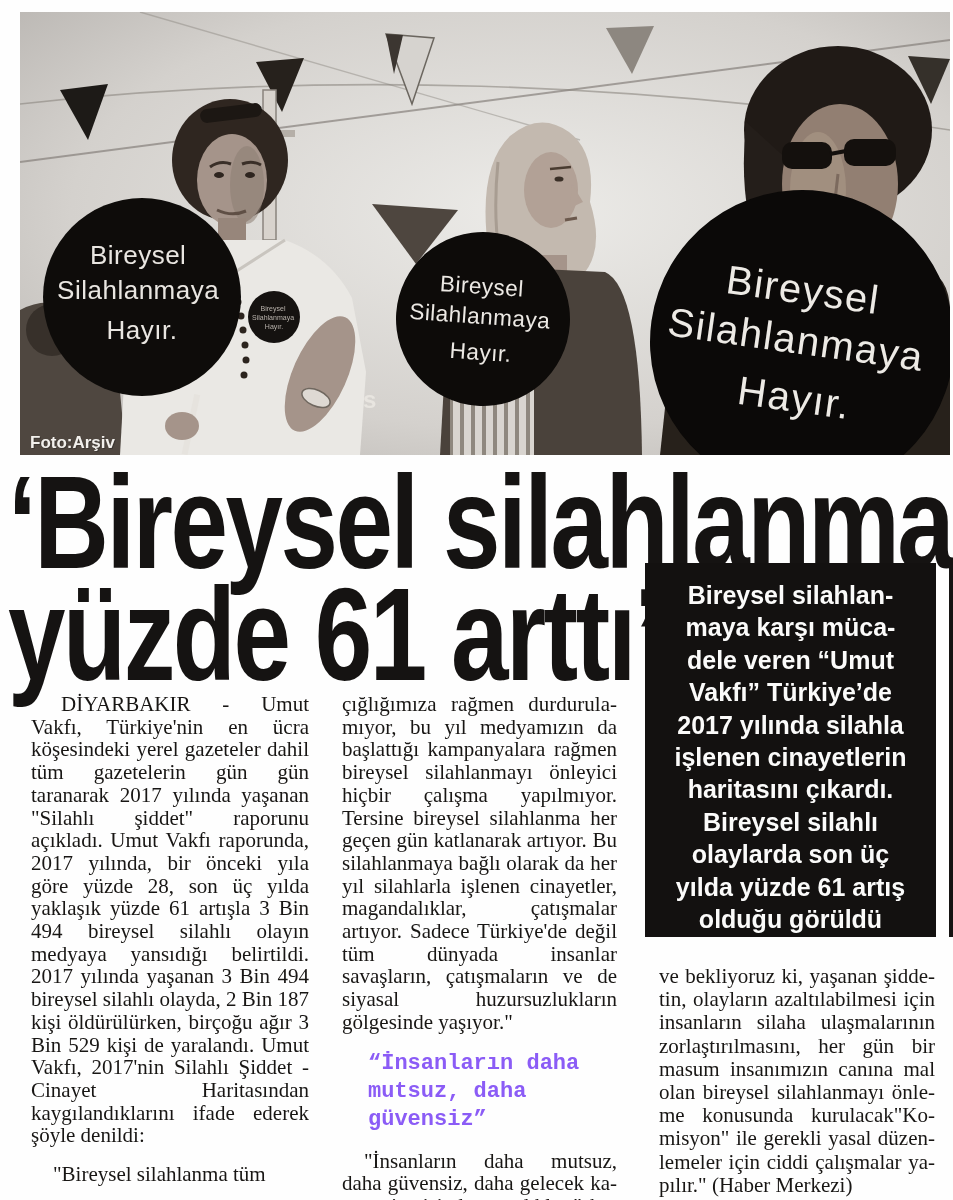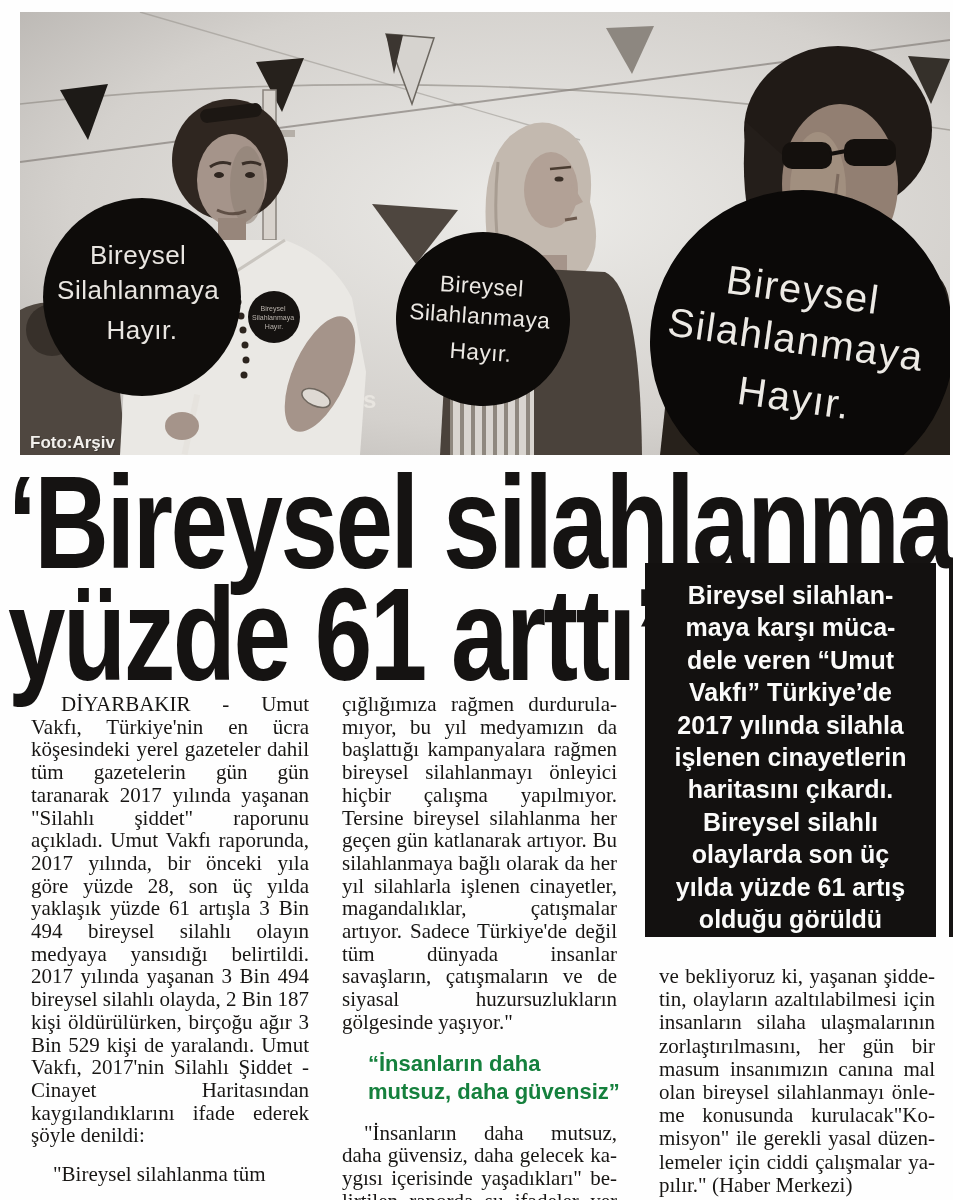--- a/index.html
+++ b/index.html
@@ -25,23 +25,23 @@
   .edgeline{position:absolute;right:0;top:565px;width:4px;height:372px;background:#161413;}
 
   
   .col{position:absolute;width:310px;font-size:21px;line-height:22.7px;text-align:justify;}
   .col p{margin:16px;}
   .c1{left:15px;top:677px;}
   .c2{left:326px;top:677px;width:307px;}
   .c3{left:643px;top:949px;width:308px;line-height:23.2px;}
   .ind{text-indent:30px;}
   .ind-sm{text-indent:22px;}
-  .subhead{font-family:Liberation Sans, sans-serif;font-weight:700;font-size:22px;
+  .subhead{font-family:Liberation Mono, monospace;font-weight:700;font-size:22px;
            line-height:28px;padding-left:42px;white-space:pre-line;margin:5px 0 3px;
-           text-align:left;color:#15803d;}
+           text-align:left;color:#8b5cf6;}
 </style>
 </head>
 <body>
 
 <div class="page">
 
   <div class="photo">
     <svg viewBox="0 0 930 443" preserveAspectRatio="none">
       <defs>
         <radialGradient id="sky" cx="0.55" cy="0.45" r="0.9">

